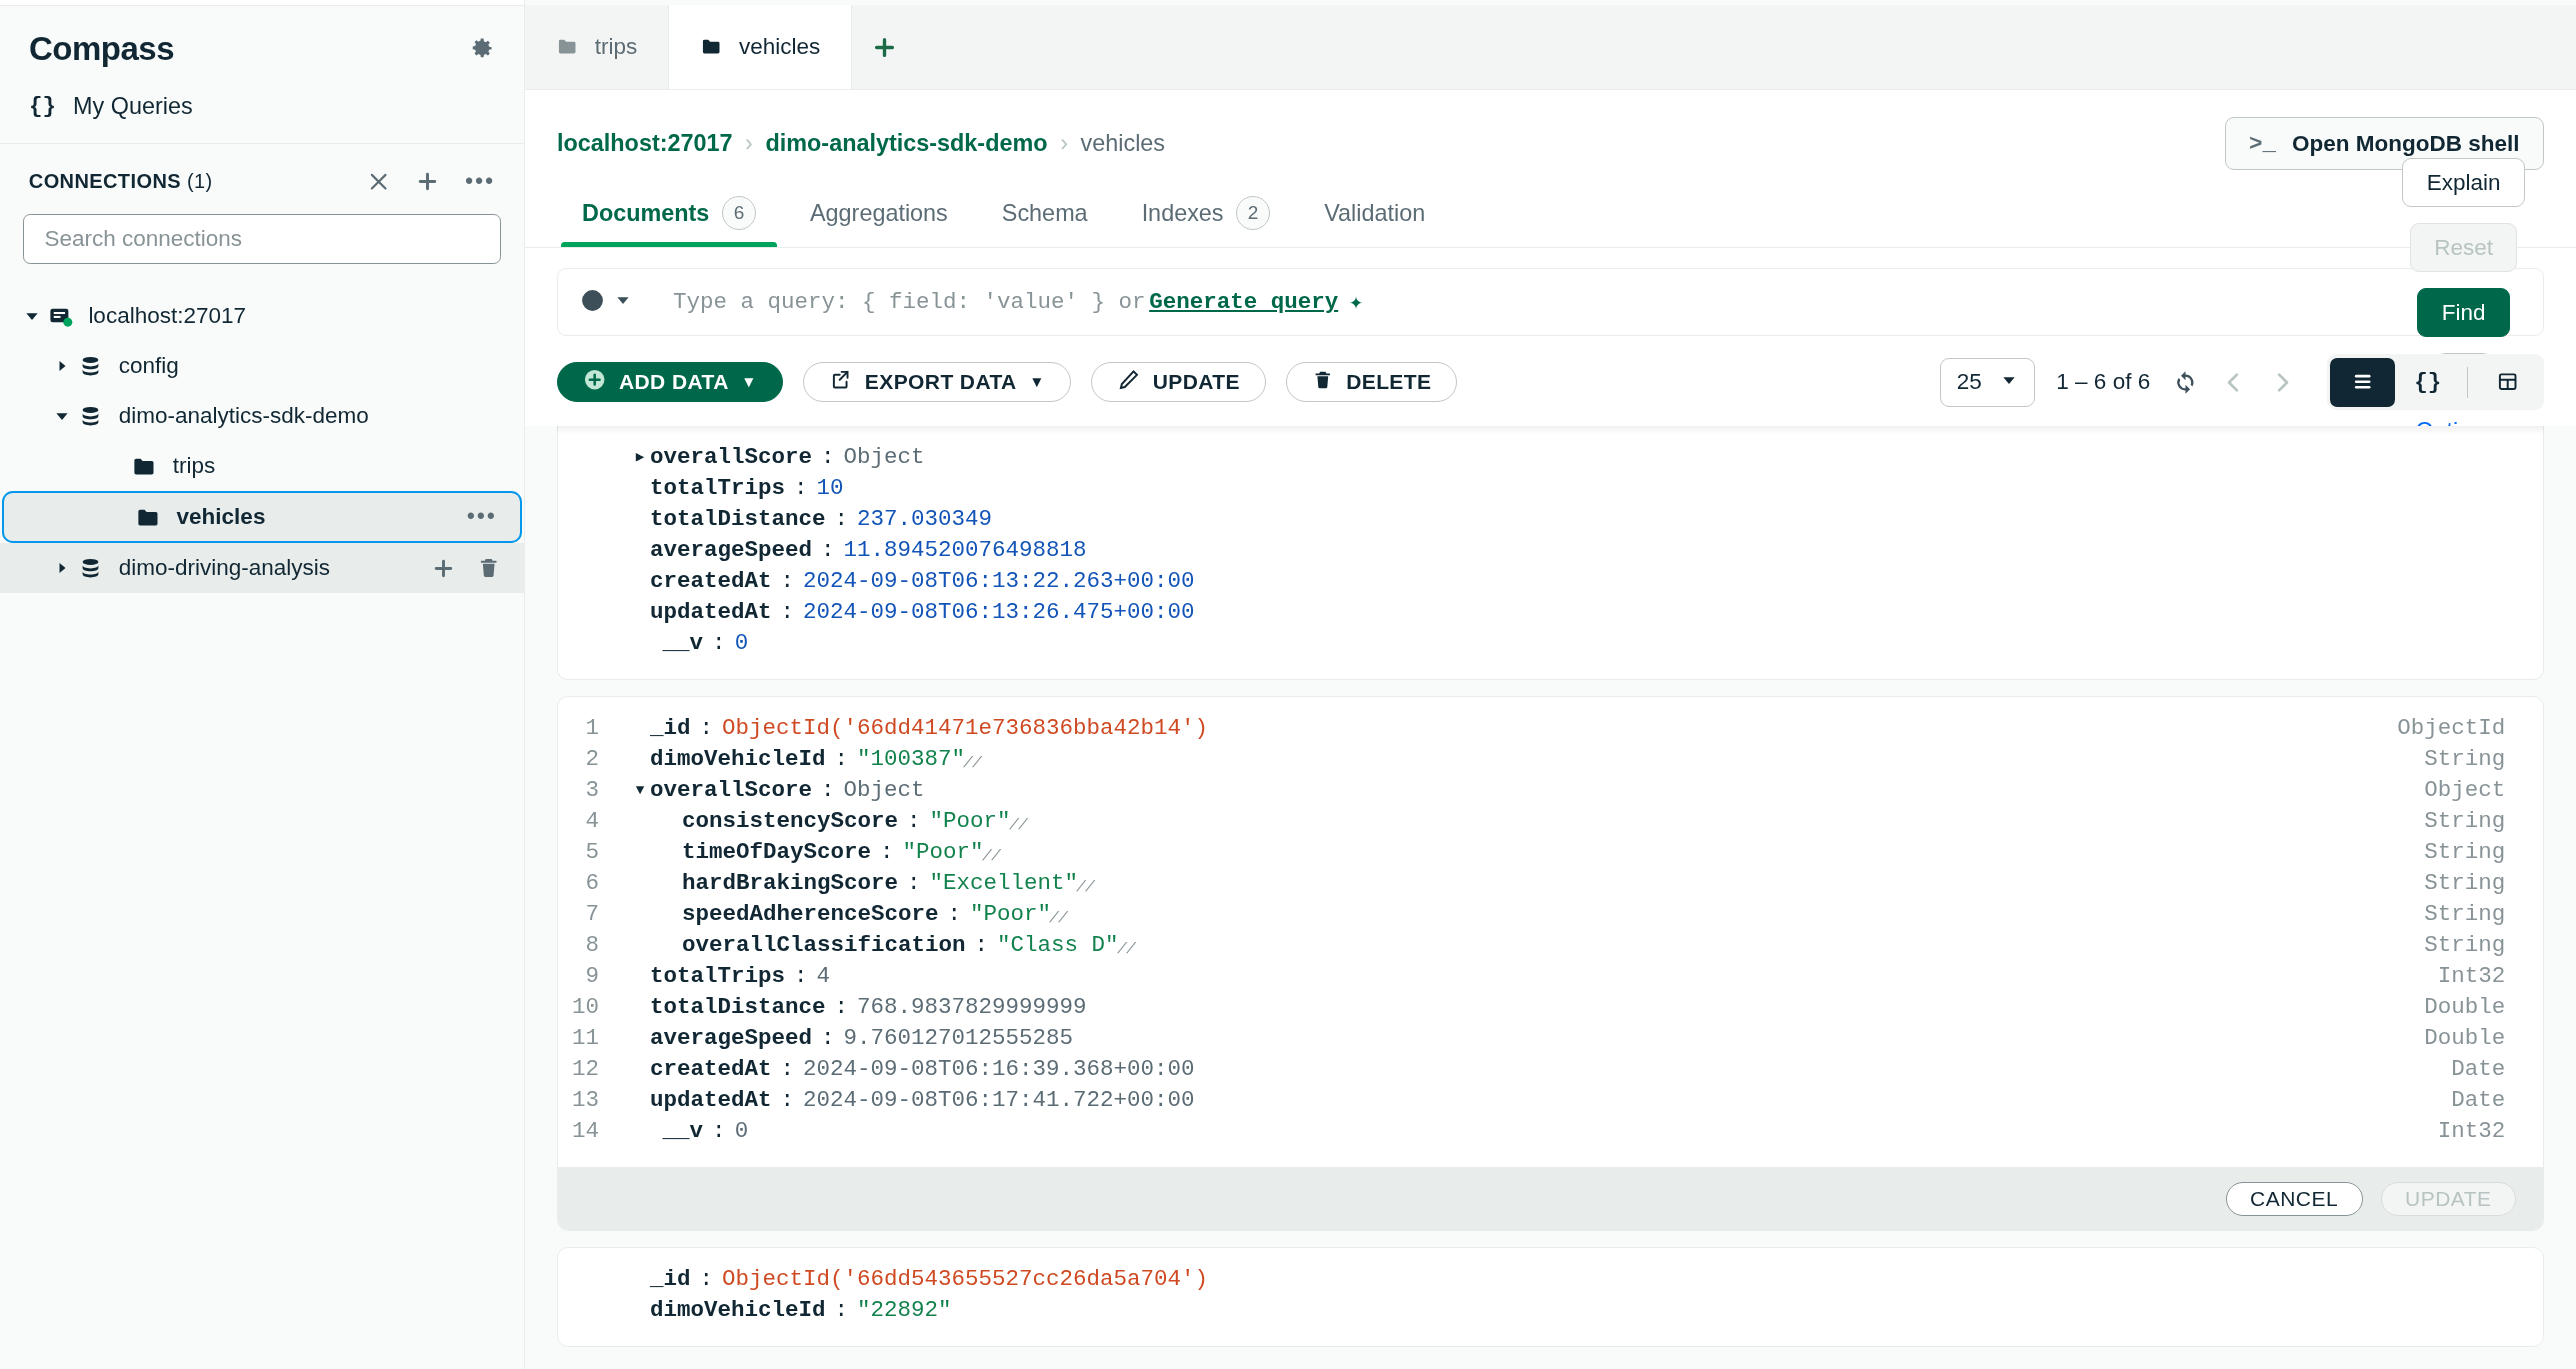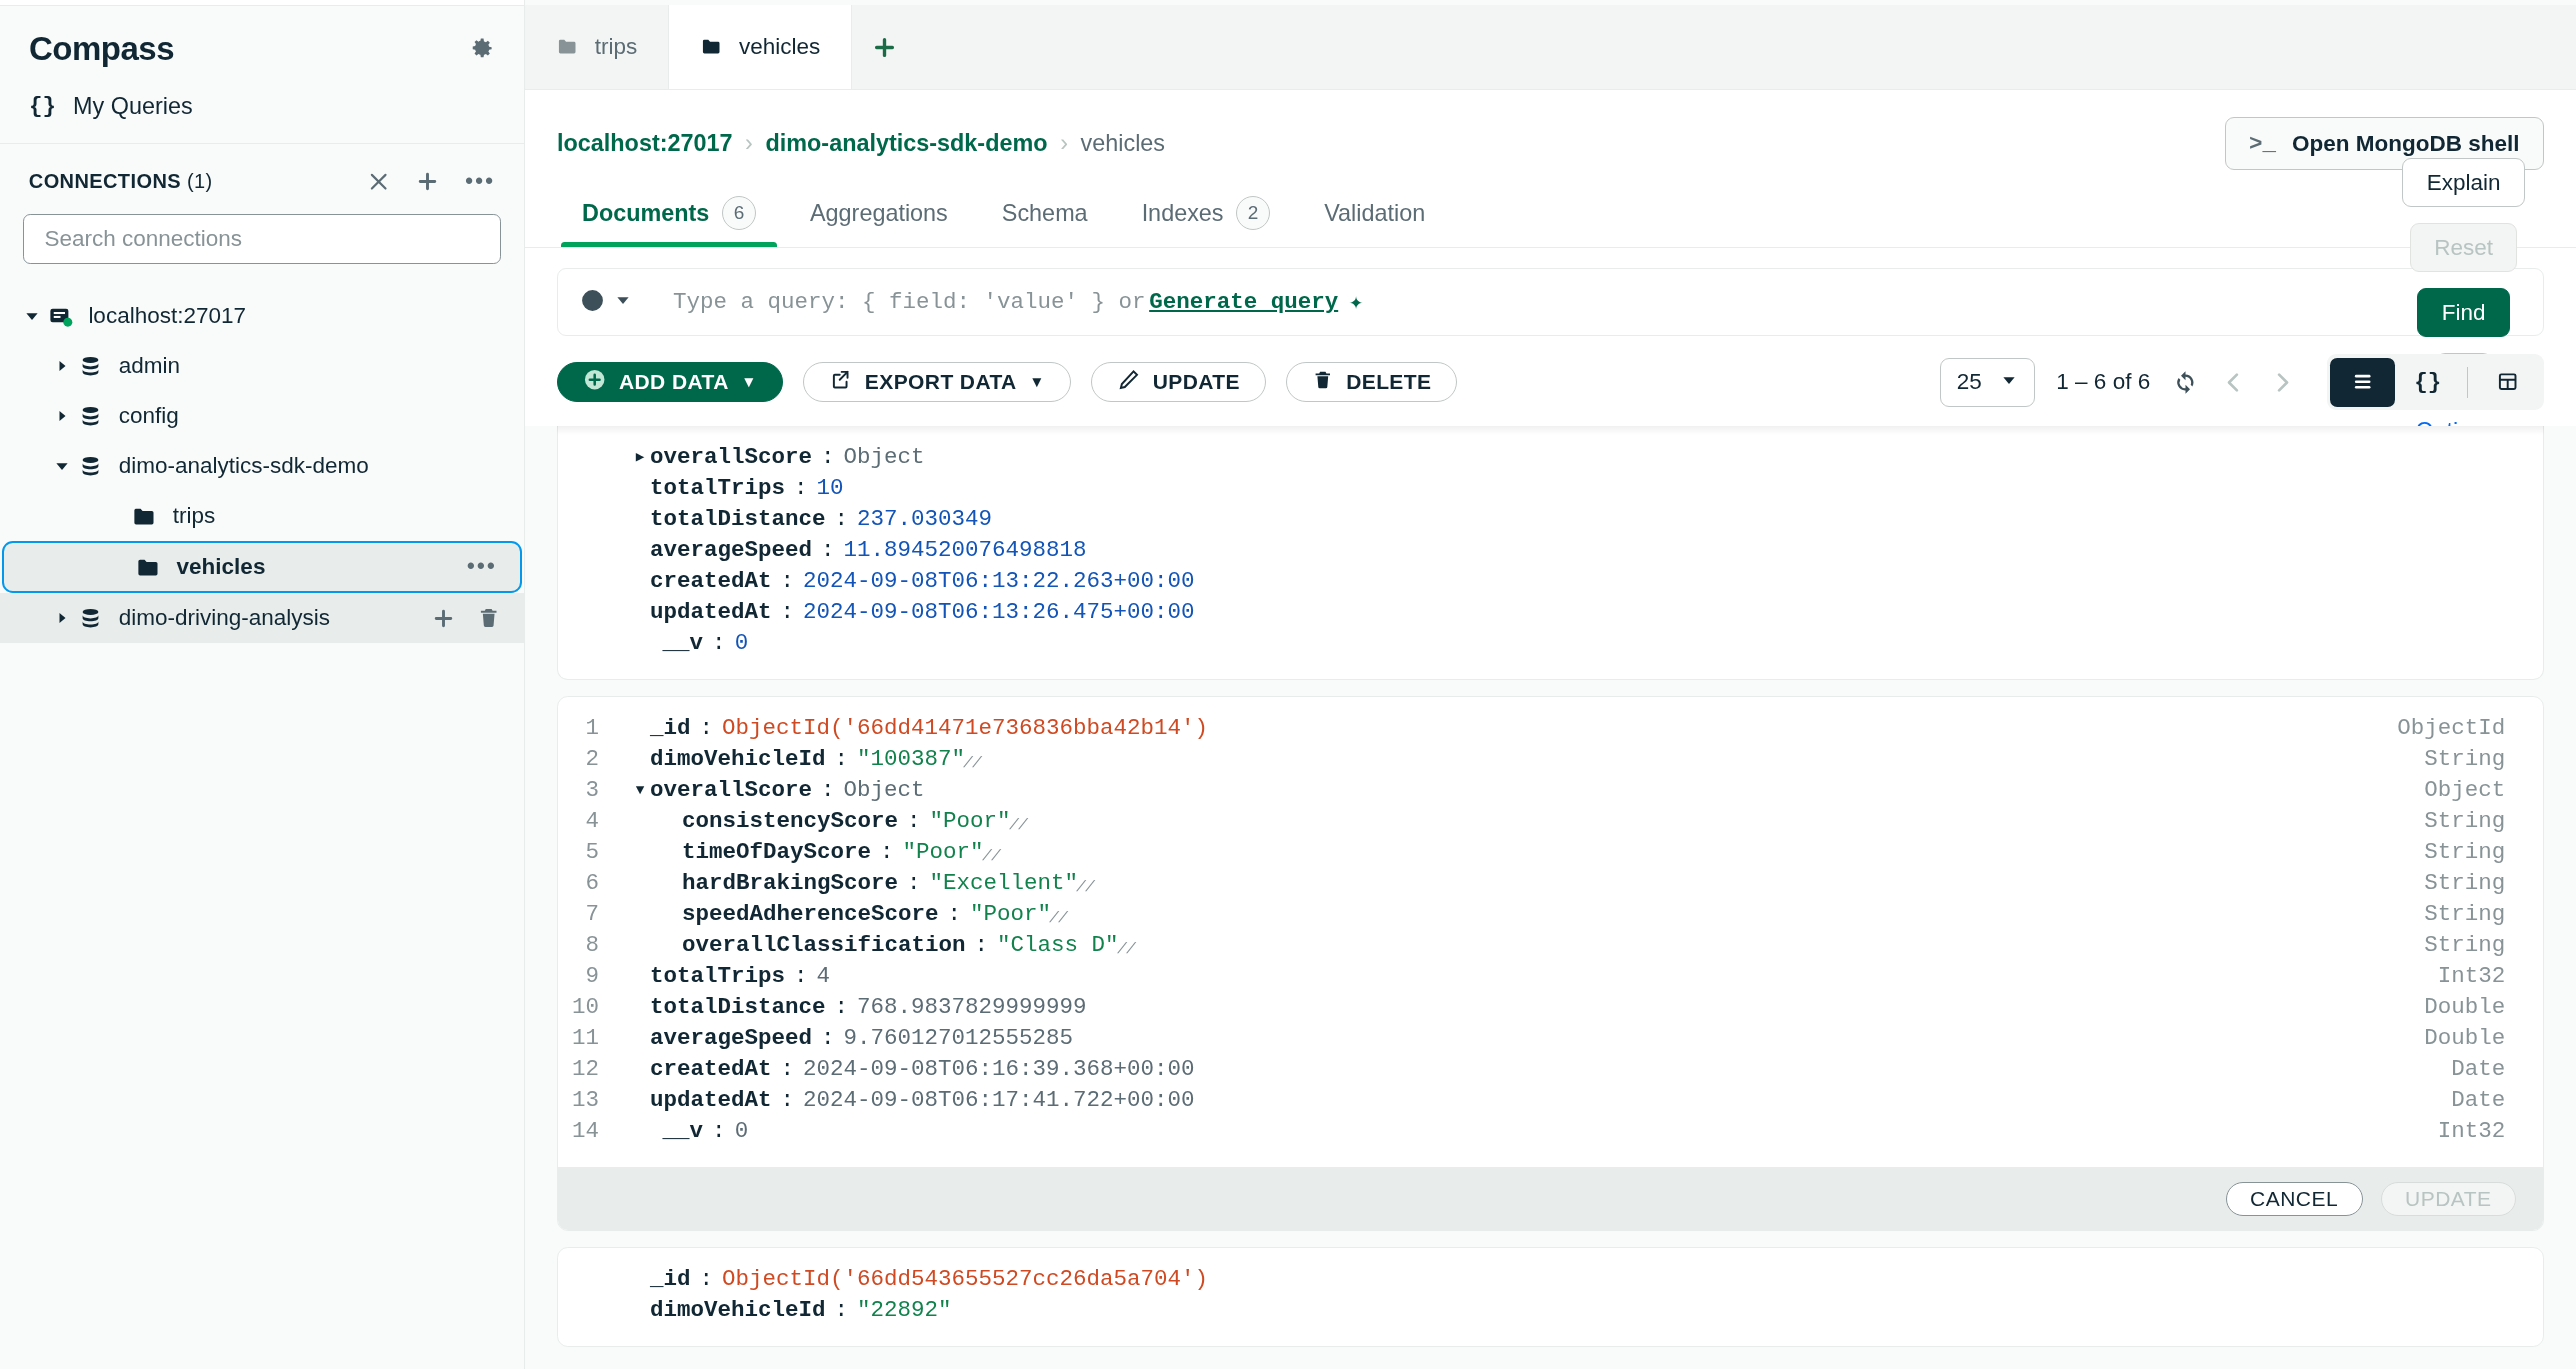--- a/index.html
+++ b/index.html
@@ -353,35 +353,20 @@
           <svg width="27" height="27" viewBox="0 0 24 24">
             <rect x="3" y="5" width="16" height="12" rx="2" fill="#112733"></rect>
             <rect x="6" y="8" width="10" height="1.8" fill="#ffffff"></rect>
             <rect x="6" y="11.5" width="6" height="1.8" fill="#ffffff"></rect>
             <circle cx="18.5" cy="17" r="4" fill="#00a35c"></circle>
           </svg>
         </span>
         <span class="tree-label">localhost:27017</span>
       </div>
 
-      <div class="tree-row lvl1">
-        <span class="caret">
-          <svg width="16" height="16" viewBox="0 0 16 16" fill="currentColor">
-              <path d="M5.5 3v10l6-5z"></path>
-            </svg>
-        </span>
-        <span class="tree-icon">
-          <svg width="27" height="27" viewBox="0 0 24 24" fill="#112733">
-            <ellipse cx="12" cy="6.2" rx="7" ry="2.7"></ellipse>
-            <path d="M5 9.2c0 1.5 3.1 2.7 7 2.7s7-1.2 7-2.7v2.6c0 1.5-3.1 2.7-7 2.7s-7-1.2-7-2.7z"></path>
-            <path d="M5 14.6c0 1.5 3.1 2.7 7 2.7s7-1.2 7-2.7v2.6c0 1.5-3.1 2.7-7 2.7s-7-1.2-7-2.7z"></path>
-          </svg>
-        </span>
-        <span class="tree-label">admin</span>
-      </div>
 
       <div class="tree-row lvl1">
         <span class="caret">
           <svg width="16" height="16" viewBox="0 0 16 16" fill="currentColor">
               <path d="M5.5 3v10l6-5z"></path>
             </svg>
         </span>
         <span class="tree-icon">
           <svg width="27" height="27" viewBox="0 0 24 24" fill="#112733">
             <ellipse cx="12" cy="6.2" rx="7" ry="2.7"></ellipse>

